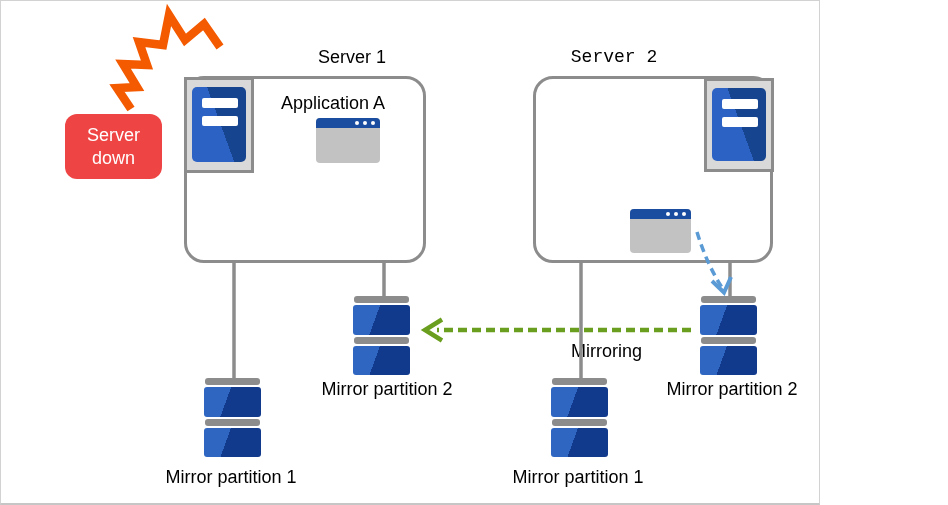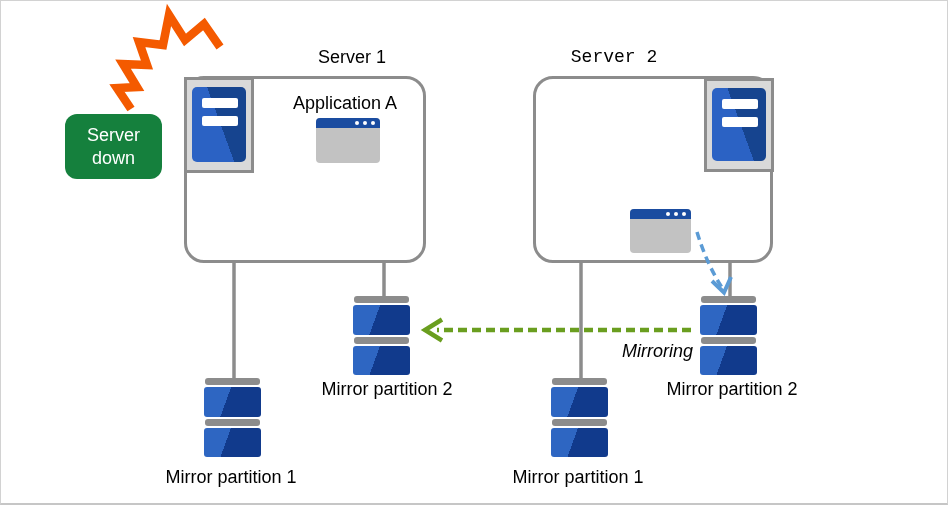--- a/index.html
+++ b/index.html
@@ -1,18 +1,18 @@
 <!DOCTYPE html>
 <html><head>
 <meta charset="utf-8">
 <style>
   html,body{margin:0;padding:0;background:#fff;}
   .canvas{
     position:relative;
-    width:948px;height:505px;
+    width:820px;height:505px;
     box-sizing:border-box;
     background:#ffffff;
     border:1px solid #d2d2d2;
     border-bottom:2px solid #c6c6c6;
     font-family:"Liberation Sans", sans-serif;
     overflow:hidden;
   }
   .lbl{
     position:absolute;
     font-size:18px;
@@ -74,21 +74,21 @@
   .disk .cap.c2{top:41px;}
   .disk .body{
     position:absolute;left:0;right:0;
     background:linear-gradient(110deg,#2e66c2 40%,#113a8c 40%);
     border-radius:3px;
   }
   .disk .body.d1{top:9px;height:30px;}
   .disk .body.d2{top:50px;height:29px;}
   .badge{
     position:absolute;left:64px;top:113px;width:97px;height:65px;
-    background:#15803d;border-radius:12px;
+    background:#ef4444;border-radius:12px;
     display:flex;flex-direction:column;align-items:center;justify-content:center;
     color:#ffffff;font-size:18px;line-height:1.25;
   }
   svg.overlay{
     position:absolute;left:0;top:0;
     pointer-events:none;
   }
 </style>
 </head>
 <body>
@@ -96,21 +96,21 @@
 <div class="canvas">
 
   <div class="lbl centered" style="left:351px;top:46px;">Server 1</div>
   <div class="server-box" style="left:183px;top:75px;width:242px;height:187px;"></div>
   <div class="server-icon" style="left:183px;top:76px;width:70px;height:96px;">
     <div class="tower">
       <div class="bar b1"></div>
       <div class="bar b2"></div>
     </div>
   </div>
-  <div class="lbl centered" style="left:344px;top:92px;">Application A</div>
+  <div class="lbl centered" style="left:332px;top:92px;">Application A</div>
   <div class="win" style="left:315px;top:117px;width:64px;height:45px;">
     <div class="titlebar"></div>
     <div class="dots">
         <span></span>
         <span></span>
         <span></span>
       </div>
   </div>
 
   <div class="lbl centered" style="left:613px;top:46px;font-family:Liberation Mono, monospace;">Server 2</div>
@@ -157,21 +157,21 @@
     <div class="cap c1"></div>
       <div class="body d1"></div>
       <div class="cap c2"></div>
       <div class="body d2"></div>
   </div>
 
   <div class="lbl centered" style="left:230px;top:466px;">Mirror partition 1</div>
   <div class="lbl centered" style="left:386px;top:378px;">Mirror partition 2</div>
   <div class="lbl centered" style="left:577px;top:466px;">Mirror partition 1</div>
   <div class="lbl centered" style="left:731px;top:378px;">Mirror partition 2</div>
-  <div class="lbl" style="left:621px;top:340px;font-style:italic;">Mirroring</div>
+  <div class="lbl" style="left:570px;top:340px;">Mirroring</div>
 
   <svg class="overlay" width="948" height="505" viewBox="0 0 948 505">
 
     <g stroke="#8c8c8c" stroke-width="3.5">
       <line x1="233" y1="261" x2="233" y2="378"></line>
       <line x1="383" y1="261" x2="383" y2="297"></line>
       <line x1="580" y1="261" x2="580" y2="378"></line>
       <line x1="729" y1="261" x2="729" y2="297"></line>
     </g>
 

